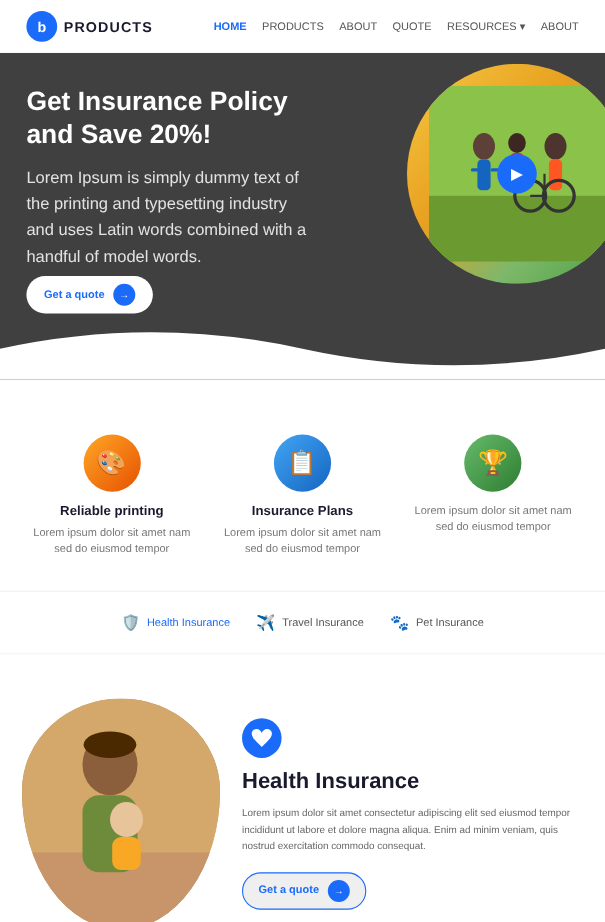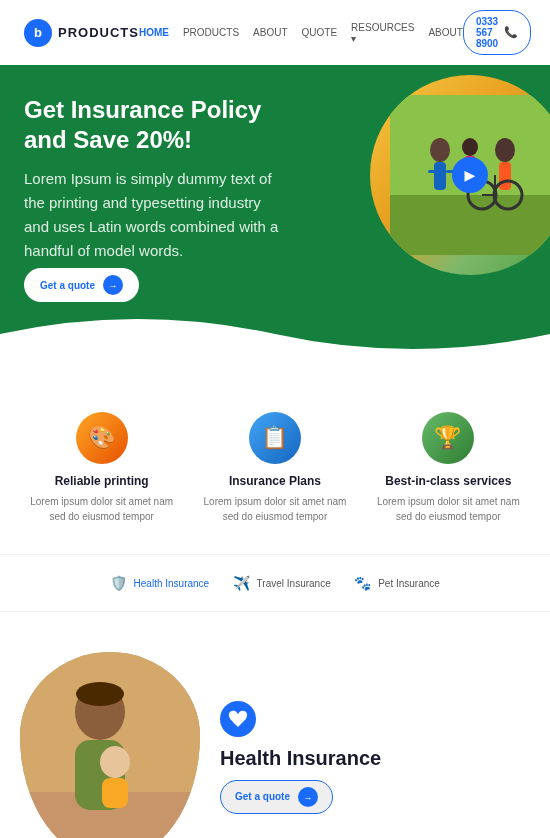--- a/index.html
+++ b/index.html
@@ -22,21 +22,21 @@
     .nav-resources { display: flex; align-items: center; gap: 2px; }
     .phone-btn {
       display: flex; align-items: center; gap: 6px;
       border: 1.5px solid #1a6bfa; border-radius: 20px;
       padding: 5px 12px; font-size: 10px; color: #1a6bfa; font-weight: 600; cursor: pointer;
     }
     .phone-icon { font-size: 11px; }
 
     
     .hero {
-      background: #15803d; min-height: 260px; position: relative; overflow: hidden;
+      background: #404040; min-height: 260px; position: relative; overflow: hidden;
       padding: 30px 24px 60px;
     }
     .hero-content { max-width: 260px; }
     .hero-title { color: #fff; font-size: 24px; font-weight: 800; line-height: 1.25; margin-bottom: 12px; }
     .hero-desc { color: rgba(255,255,255,0.85); font-size: 15px; line-height: 1.6; margin-bottom: 5px; }
     .hero-btn {
       display: inline-flex; align-items: center; gap: 8px;
       background: #fff; color: #1a6bfa; border-radius: 22px;
       padding: 7px 16px; font-size: 10px; font-weight: 600; cursor: pointer;
       border: none;
@@ -137,24 +137,20 @@
     <span class="logo-text">PRODUCTS</span>
   </div>
   <nav class="nav">
     <span class="nav-item active">HOME</span>
     <span class="nav-item">PRODUCTS</span>
     <span class="nav-item">ABOUT</span>
     <span class="nav-item">QUOTE</span>
     <span class="nav-item nav-resources">RESOURCES ▾</span>
     <span class="nav-item">ABOUT</span>
   </nav>
-  <div class="phone-btn">
-    <span>0333 567 8900</span>
-    <span class="phone-icon">📞</span>
-  </div>
 </header>
 
 <section class="hero">
   <div class="hero-content">
     <h1 class="hero-title">Get Insurance Policy and Save 20%!</h1>
     <p class="hero-desc">Lorem Ipsum is simply dummy text of the printing and typesetting industry and uses Latin words combined with a handful of model words.</p>
     <button class="hero-btn">
       <span>Get a quote</span>
       <span class="hero-btn-arrow">→</span>
     </button>
@@ -208,21 +204,20 @@
         <span class="icon-inner">📋</span>
       </div>
       <div class="feature-title">Insurance Plans</div>
       <div class="feature-desc">Lorem ipsum dolor sit amet nam sed do eiusmod tempor</div>
     </div>
 
     <div class="feature-item">
       <div class="feature-icon green">
         <span class="icon-inner">🏆</span>
       </div>
-      <div class="feature-title">Best-in-class services</div>
       <div class="feature-desc">Lorem ipsum dolor sit amet nam sed do eiusmod tempor</div>
     </div>
 
   </div>
 </section>
 
 <div class="insurance-tabs">
   <div class="ins-tab active">
     <span class="tab-icon">🛡️</span>
     <span>Health Insurance</span>
@@ -256,18 +251,19 @@
   </div>
   <div class="health-content">
     <div class="health-icon">
       <svg width="20" height="20" viewBox="0 0 24 24" fill="white">
         <path d="M12 21.593c-5.63-5.539-11-10.297-11-14.402 0-3.791 3.068-5.191 5.281-5.191 1.312 0 4.151.501 5.719 4.457 1.59-3.968 4.464-4.447 5.726-4.447 2.54 0 5.274 1.621 5.274 5.181 0 4.069-5.136 8.625-11 14.402z"></path>
         <line x1="3" y1="12" x2="9" y2="12" stroke="white" stroke-width="1.5"></line>
         <polyline points="9,12 11,9 13,15 15,12 21,12" stroke="white" stroke-width="1.5" fill="none"></polyline>
       </svg>
     </div>
     <h2 class="health-title">Health Insurance</h2>
+    <p class="health-desc">Lorem ipsum dolor sit amet consectetur adipiscing elit sed eiusmod tempor incididunt ut labore et dolore magna aliqua. Enim ad minim veniam, quis nostrud exercitation commodo consequat.</p>
     <button class="health-btn">
       <span>Get a quote</span>
       <span class="health-btn-arrow">→</span>
     </button>
   </div>
 </section>
 
 </body></html>

